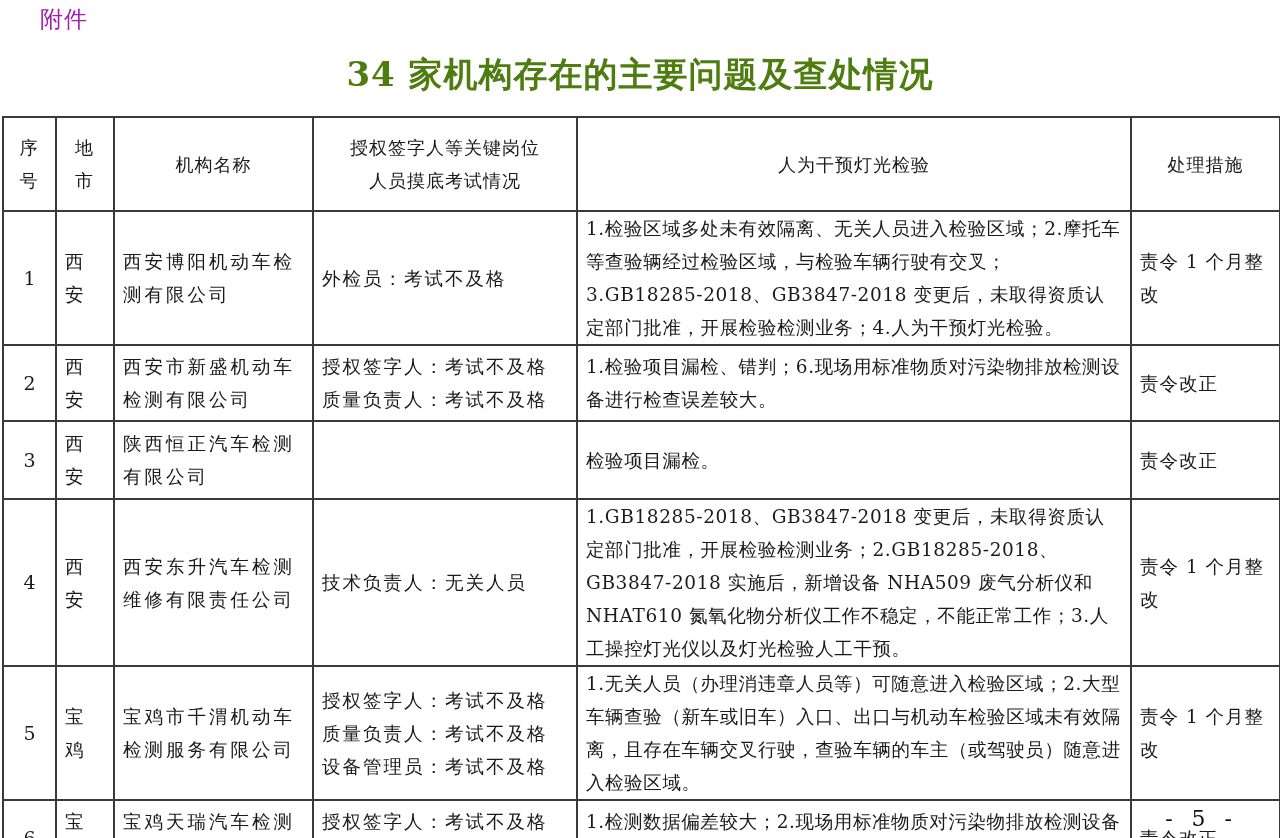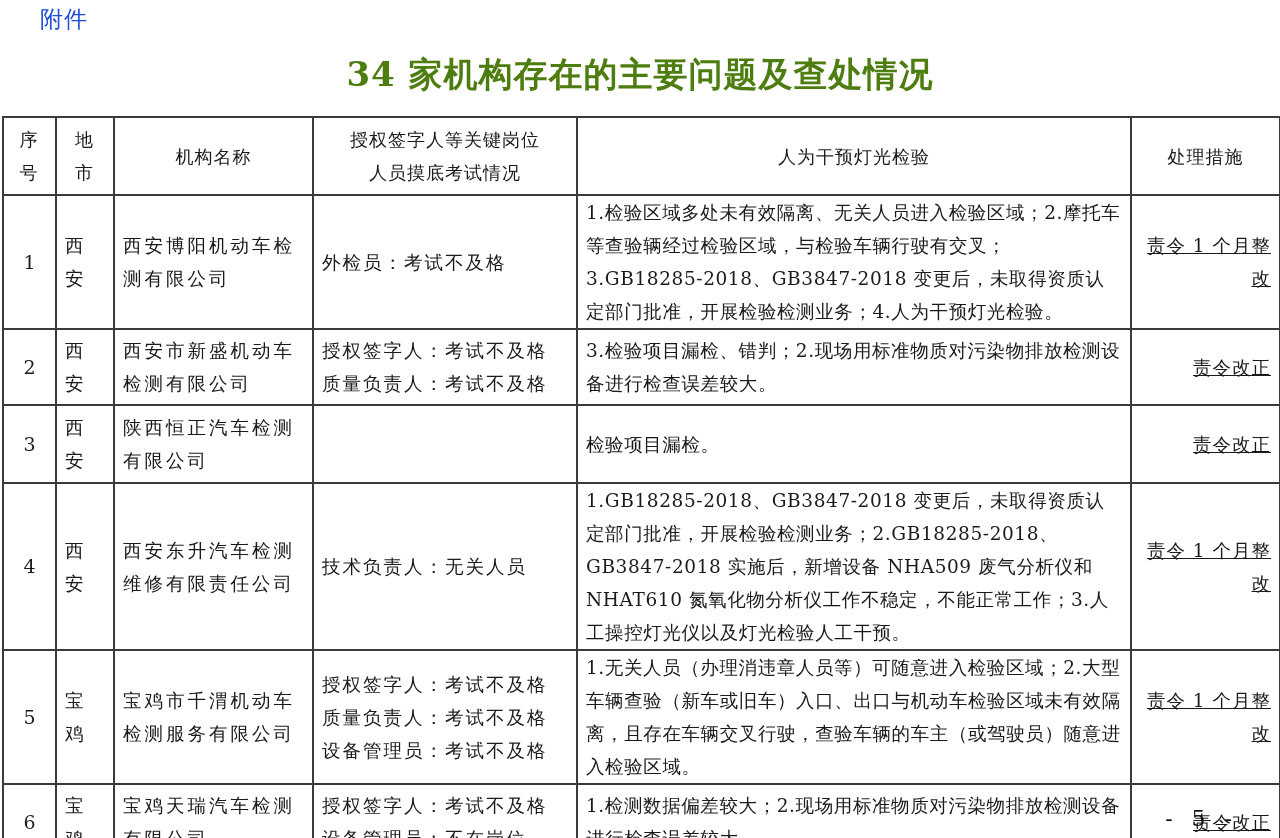--- a/index.html
+++ b/index.html
@@ -3,21 +3,21 @@
 <meta charset="utf-8">
 <style>
   html, body { margin: 0; padding: 0; background: #ffffff; }
   body {
     width: 1280px; height: 838px; position: relative; overflow: hidden;
     font-family: "DejaVu Serif", "Liberation Serif", serif; color: #1a1a1a;
   }
   .attachment-label {
     position: absolute; left: 40px; top: 4px;
     font-family: "DejaVu Sans", "Liberation Sans", sans-serif;
-    font-size: 23px; letter-spacing: 1px; color: #1d4ed8;
+    font-size: 23px; letter-spacing: 1px; color: #a21caf;
   }
   .doc-title {
     position: absolute; left: 0; width: 1280px; top: 52px; text-align: center;
     font-size: 34px; font-weight: bold; letter-spacing: 1px; color: #4d7c0f;
     padding-left: 0px;
   }
   table.issues {
     position: absolute; left: 2px; top: 116px; width: 1277px;
     border-collapse: collapse; table-layout: fixed;
     font-size: 18.5px; line-height: 33px;
@@ -29,21 +29,21 @@
     height: 76px; font-weight: normal; text-align: center; letter-spacing: 1px;
     font-family: "DejaVu Sans", "Liberation Sans", sans-serif; font-size: 18px;
   }
   col.c-idx { width: 53px; } col.c-city { width: 58px; } col.c-org { width: 199px; }
   col.c-exam { width: 264px; } col.c-prob { width: 554px; } col.c-act { width: 149px; }
   td.idx { text-align: center; font-size: 19px; }
   td.city { padding: 0 10px; letter-spacing: 2px; }
   td.org { letter-spacing: 3px; padding-left: 10px; }
   td.exam { letter-spacing: 2px; padding-left: 10px; white-space: pre-line; }
   td.prob { letter-spacing: 0.6px; padding-left: 10px; }
-  td.act { text-align: right; letter-spacing: 1px; text-decoration: underline; }
+  td.act { text-align: left; letter-spacing: 1px; }
   tr.r1 td { height: 100px; margin-left: 26px; } tr.r2 td { height: 74px; } tr.r3 td { height: 76px; }
   tr.r4 td { height: 124px; } tr.r5 td { height: 100px; } tr.r6 td { height: 74px; }
   .page-number {
     position: absolute; right: 42px; top: 806px;
     font-size: 22px; letter-spacing: 6px; color: #111;
   }
 </style>
 </head>
 <body>
 
@@ -55,21 +55,21 @@
     <col class="c-idx">
       <col class="c-city">
       <col class="c-org">
       <col class="c-exam">
       <col class="c-prob">
       <col class="c-act">
   </colgroup>
   <thead>
     <tr>
       <th style="padding:0 12px;letter-spacing:2px;"><span>序号</span></th>
-      <th style="padding:0 14px;letter-spacing:2px;"><span>地市</span></th>
+      <th style="padding:8px 14px;letter-spacing:2px;"><span>地市</span></th>
       <th><span>机构名称</span></th>
       <th style="padding:0 32px;"><span>授权签字人等关键岗位人员摸底考试情况</span></th>
       <th><span>人为干预灯光检验</span></th>
       <th><span>处理措施</span></th>
     </tr>
   </thead>
   <tbody>
     <tr class="r1">
       <td class="idx">1</td>
       <td class="city">西安</td>
@@ -77,21 +77,21 @@
       <td class="exam">外检员：考试不及格</td>
       <td class="prob">1.检验区域多处未有效隔离、无关人员进入检验区域；2.摩托车等查验辆经过检验区域，与检验车辆行驶有交叉；3.GB18285-2018、GB3847-2018 变更后，未取得资质认定部门批准，开展检验检测业务；4.人为干预灯光检验。</td>
       <td class="act">责令 1 个月整改</td>
     </tr>
     <tr class="r2">
       <td class="idx">2</td>
       <td class="city">西安</td>
       <td class="org">西安市新盛机动车检测有限公司</td>
       <td class="exam">授权签字人：考试不及格
 质量负责人：考试不及格</td>
-      <td class="prob">3.检验项目漏检、错判；2.现场用标准物质对污染物排放检测设备进行检查误差较大。</td>
+      <td class="prob">1.检验项目漏检、错判；6.现场用标准物质对污染物排放检测设备进行检查误差较大。</td>
       <td class="act">责令改正</td>
     </tr>
     <tr class="r3">
       <td class="idx">3</td>
       <td class="city">西安</td>
       <td class="org">陕西恒正汽车检测有限公司</td>
       <td class="exam"></td>
       <td class="prob">检验项目漏检。</td>
       <td class="act">责令改正</td>
     </tr>

